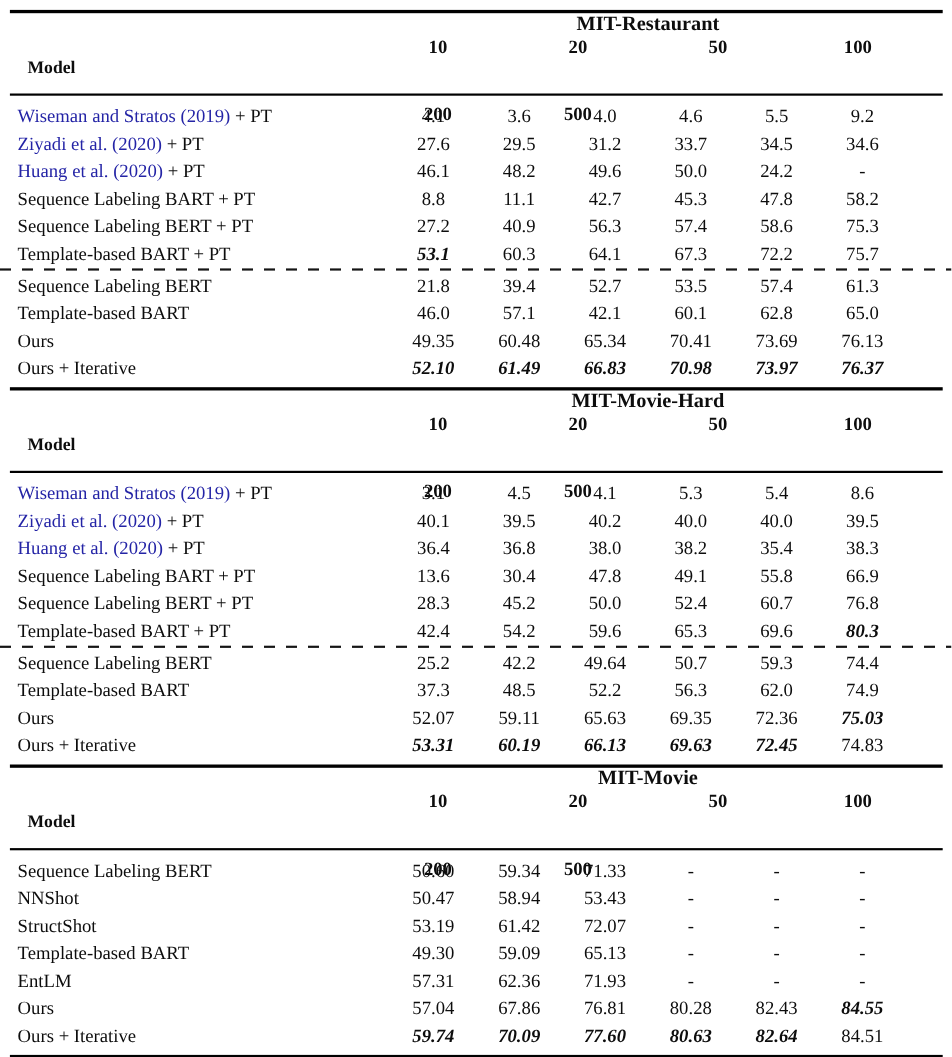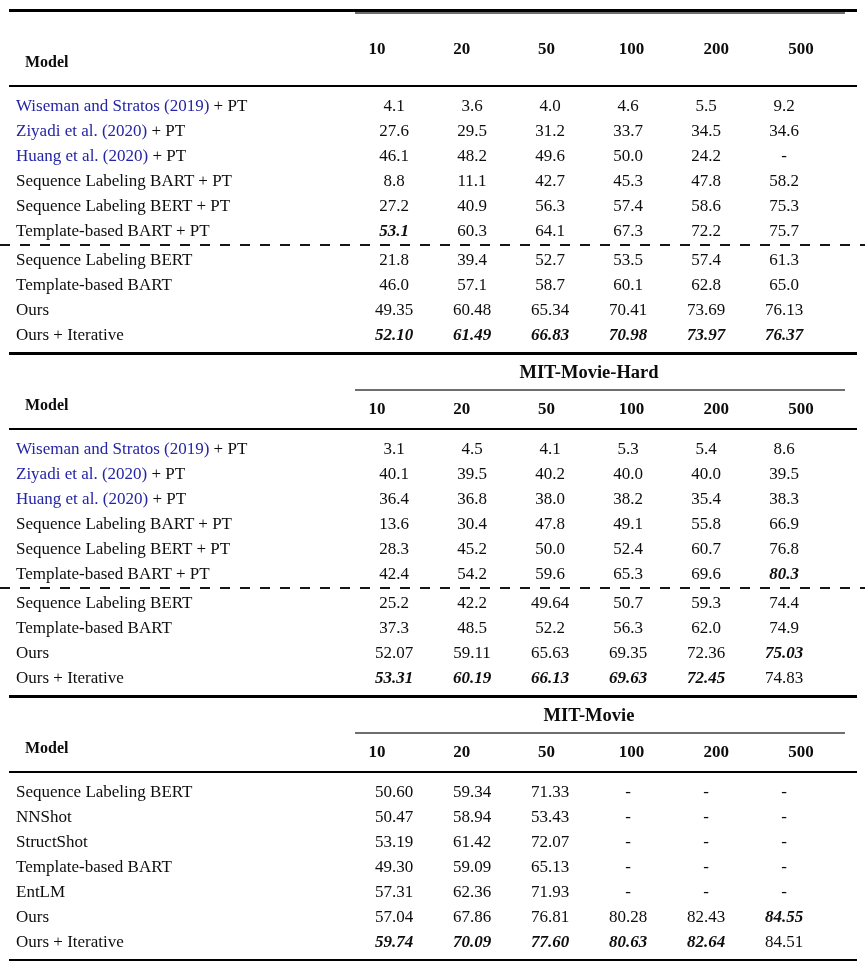--- a/index.html
+++ b/index.html
@@ -29,21 +29,21 @@
   .num-area { flex: 1; display: flex; flex-direction: column; }
   .dataset-name {
     height: 34px;
     display: flex; align-items: center; justify-content: center;
     font-weight: 700; font-size: 18.5px;
   }
   .cmidrule { height: 1.5px; background: #6e6e6e; margin-right: -22px; }
   .size-row {
     flex: 1;
     display: grid;
-    grid-template-columns: repeat(6, 1fr);
+    grid-template-columns: repeat(4, 1fr);
     align-items: center;
     gap: 41px;
   }
   .size-label { text-align: center; font-weight: 700; font-size: 17px; }
 
   .tbody { padding: 6px 42px 5px 16px; }
   .trow {
     display: grid;
     grid-template-columns: 339px repeat(6, 1fr);
     height: 25px;
@@ -63,20 +63,21 @@
 </head>
 <body style="--cite: #2424a6;">
 
 <section class="paper-table">
   <div class="rule toprule"></div>
   <div class="thead">
     <div class="model-col">
       <span class="model-h">Model</span>
     </div>
     <div class="num-area">
+      <div class="dataset-name">MIT-Restaurant</div>
       <div class="cmidrule"></div>
       <div class="size-row">
           <span class="size-label">10</span>
           <span class="size-label">20</span>
           <span class="size-label">50</span>
           <span class="size-label">100</span>
           <span class="size-label">200</span>
           <span class="size-label">500</span>
         </div>
     </div>
@@ -144,21 +145,21 @@
         <span class="val">39.4</span>
         <span class="val">52.7</span>
         <span class="val">53.5</span>
         <span class="val">57.4</span>
         <span class="val">61.3</span>
       </div>
       <div class="trow">
         <div class="model-cell">Template-based BART</div>
         <span class="val">46.0</span>
         <span class="val">57.1</span>
-        <span class="val">58.7</span>
+        <span class="val">42.1</span>
         <span class="val">60.1</span>
         <span class="val">62.8</span>
         <span class="val">65.0</span>
       </div>
       <div class="trow">
         <div class="model-cell">Ours</div>
         <span class="val">49.35</span>
         <span class="val">60.48</span>
         <span class="val">65.34</span>
         <span class="val">70.41</span>

